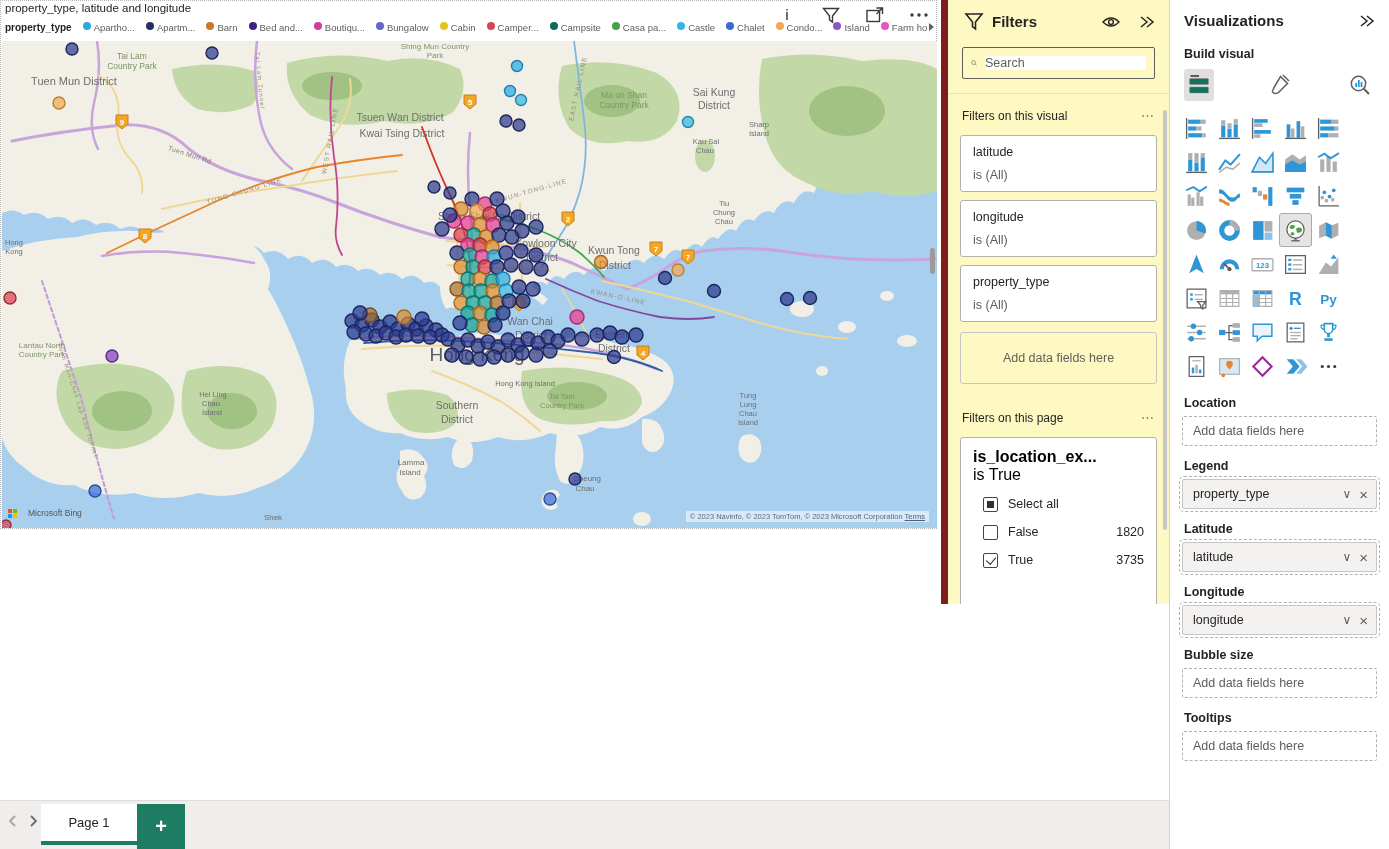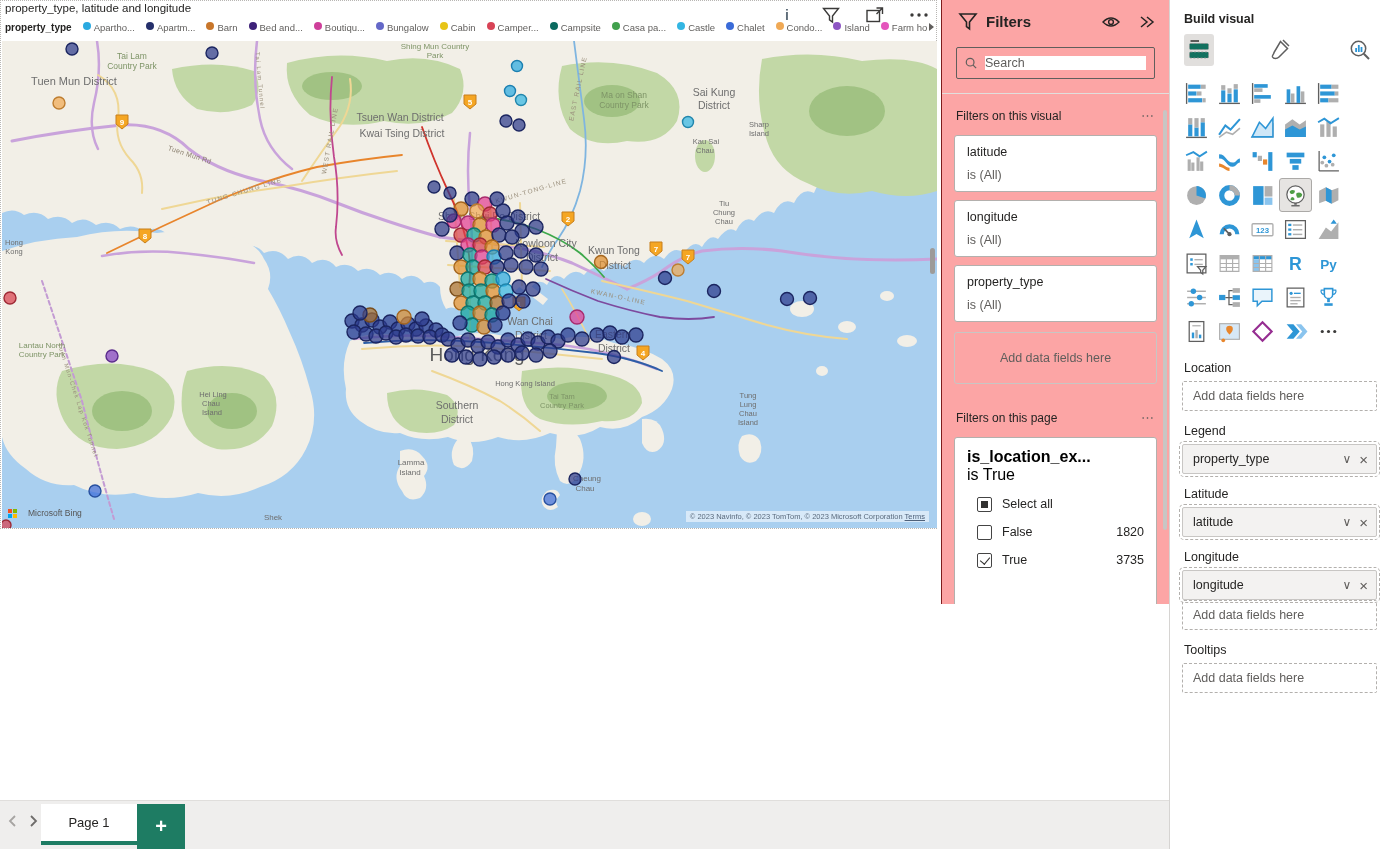--- a/index.html
+++ b/index.html
@@ -17,21 +17,21 @@
   #map-wrap { position:absolute; left:1px; top:40px; width:935px; height:487px; overflow:hidden; }
   #map-svg { display:block; }
   .map-attrib { position:absolute; right:8px; bottom:6px; font-size:7.5px; color:#5A6B7E; background:rgba(255,255,255,.55); padding:1px 4px; }
   .map-attrib a { color:#4E617A; }
   .bing-logo { position:absolute; left:6px; bottom:10px; display:flex; align-items:center; gap:11px; font-size:8.5px; color:#555; }
   .vis-toolbar { position:absolute; top:4px; right:450px; display:flex; gap:22px; align-items:center; z-index:5; }
   .vis-toolbar .tbtn { width:22px; height:22px; display:flex; align-items:center; justify-content:center; color:#605E5C; }
   #canvas-scroll-thumb { position:absolute; left:930px; top:248px; width:5px; height:26px; background:#9d9b99; border-radius:3px; }
 
   
-  #filters-pane { position:absolute; left:941px; top:0; width:228px; height:604px; background:#fca5a5; border-left:1px solid #7f1d1d; overflow:hidden; }
+  #filters-pane { position:absolute; left:941px; top:0; width:228px; height:604px; background:#fef9c3; border-left:7px solid #7f1d1d; overflow:hidden; }
   .fp-head { display:flex; align-items:center; padding:12px 14px 10px 16px; }
   .fp-title { font-size:15px; font-weight:bold; color:#252423; margin-left:8px; flex:1; }
   .fp-search { margin:6px 14px 14px 14px; height:32px; border:1px solid #605E5C; border-radius:2px; display:flex; align-items:center; padding:0 8px; gap:8px; }
   .fp-search input { border:none; outline:none; flex:1; font-size:12.5px; color:#252423; font-family:inherit; }
   .fp-search input::placeholder { color:#605E5C; }
   .fp-sec-head { display:flex; align-items:center; padding:14px 14px 4px 14px; }
   .fp-sec-title { font-size:12px; color:#252423; flex:1; }
   .fp-more { color:#605E5C; font-size:13px; letter-spacing:1px; }
   .f-card { margin:8px 12px 0 12px; border:1px solid #B3B0AD; border-radius:3px; background:#fff; padding:9px 12px; }
   .f-card .f-field { font-size:12.5px; color:#252423; }
@@ -53,21 +53,21 @@
   #viz-pane { position:absolute; left:1169px; top:0; width:220px; height:849px; background:#fff; border-left:1px solid #d6d4d2; }
   .vz-head { display:flex; align-items:center; padding:12px 14px 6px 14px; }
   .vz-title { font-size:15px; font-weight:bold; color:#252423; flex:1; }
   .vz-build { font-size:12.5px; font-weight:bold; color:#252423; padding:12px 0 8px 14px; }
   .vz-tabs { display:flex; padding:0 14px; gap:50px; }
   .vz-tab { width:34px; height:32px; display:flex; align-items:center; justify-content:center; border-radius:3px; }
   .vz-tab.sel { background:#E1DFDD; }
   #gallery { display:flex; flex-wrap:wrap; padding:10px 8px 0 10px; width:212px; }
   .gcell { width:33px; height:34px; display:flex; align-items:center; justify-content:center; border-radius:3px; border:1px solid transparent; }
   .gcell.sel { background:#E6E4E2; border-color:#ABA9A7; }
-  .well-label { font-size:12.5px; color:#252423; padding:13px 14px 6px 14px; }
+  .well-label { font-size:12.5px; color:#252423; padding:13px 14px 6px 14px;font-weight:bold; }
   .well-empty { margin:0 12px; border:1px dashed #B3B0AD; border-radius:2px; height:30px; display:flex; align-items:center; padding-left:10px; font-size:12.5px; color:#605E5C; background:#fff; }
   .well-pill { margin:0 12px; border:1px solid #C8C6C4; outline:1px dashed #B3B0AD; outline-offset:2px; border-radius:2px; height:30px; display:flex; align-items:center; padding:0 8px 0 10px; font-size:12.5px; color:#252423; background:#F3F2F1; }
   .well-pill .pv { flex:1; }
   .pill-ico { color:#605E5C; font-size:12px; margin-left:8px; }
 
   
   #bottom-bar { position:absolute; left:0; top:800px; width:1169px; height:49px; background:#EFEEED; border-top:1px solid #E0DEDC; }
   .nav-arrows { position:absolute; left:8px; top:14px; display:flex; gap:14px; }
   .page-tab { position:absolute; left:41px; top:3px; width:96px; height:41px; background:#fff; display:flex; align-items:center; justify-content:center; font-size:13px; color:#252423; border-bottom:4px solid #1E7C63; }
   .add-page { position:absolute; left:137px; top:3px; width:48px; height:45px; background:#1E7C63; color:#fff; display:flex; align-items:center; justify-content:center; font-size:20px; font-weight:bold; }
@@ -569,20 +569,26 @@
           <span class="chk-box"></span>
           <span class="chk-label">Require single selection</span>
         </div>
       </div>
     </div>
     <div class="sliver"></div>
     <div id="fp-scrollbar"></div>
   </div>
 
   <div id="viz-pane">
+    <div class="vz-head">
+      <span class="vz-title">Visualizations</span>
+      <svg width="16" height="14" viewBox="0 0 16 14">
+          <path d="M2,2 L8,7 L2,12 M8,2 L14,7 L8,12" fill="none" stroke="#252423" stroke-width="1.5"></path>
+        </svg>
+    </div>
     <div class="vz-build">Build visual</div>
     <div class="vz-tabs" id="vz-tabs">
         <div class="vz-tab sel">
           <svg viewBox="0 0 24 24" width="24" height="24">
             <line x1="3.5" y1="3" x2="12" y2="3" stroke="#3B3A39" stroke-width="1.6"></line>
             <rect x="2.5" y="5.5" width="19" height="6" rx="1" fill="#12715F" stroke="#8D8D8D" stroke-width="0.8" stroke-dasharray="2,1.6"></rect>
             <rect x="2.5" y="14" width="19" height="6" rx="1" fill="#12715F" stroke="#8D8D8D" stroke-width="0.8" stroke-dasharray="2,1.6"></rect>
           </svg>
         </div>
         <div class="vz-tab">
@@ -929,20 +935,21 @@
           <span class="pv">latitude</span>
           <span class="pill-ico">∨</span>
           <span class="pill-ico" style="font-size:15px;">×</span>
         </div>
         <div class="well-label">Longitude</div>
         <div class="well-pill">
           <span class="pv">longitude</span>
           <span class="pill-ico">∨</span>
           <span class="pill-ico" style="font-size:15px;">×</span>
         </div>
+        <div class="well-label">Bubble size</div>
         <div class="well-empty">Add data fields here</div>
         <div class="well-label">Tooltips</div>
         <div class="well-empty">Add data fields here</div>
       </div>
   </div>
 
   <div id="bottom-bar">
     <div class="nav-arrows">
       <svg width="8" height="12">
           <path d="M7,1 L2,6 L7,11" fill="none" stroke="#A6A4A2" stroke-width="1.8"></path>

